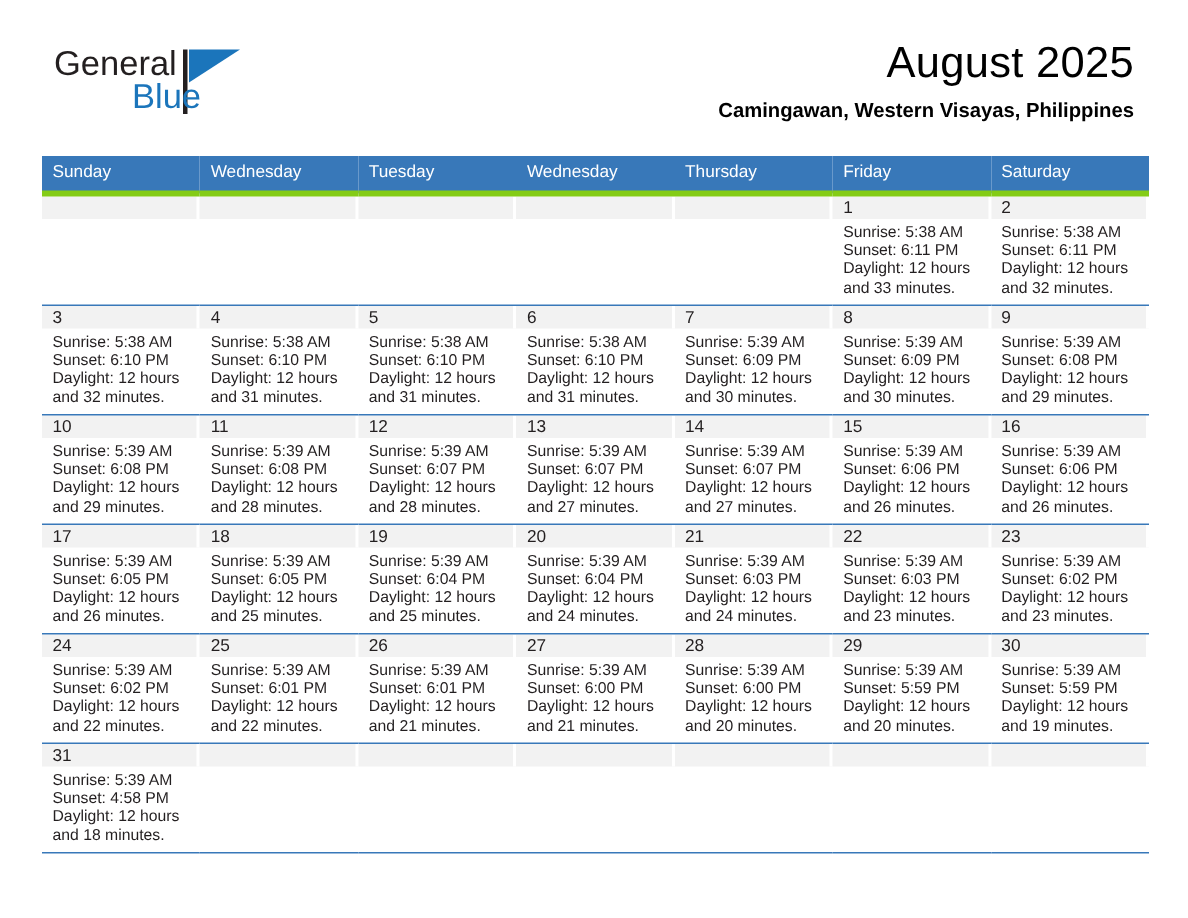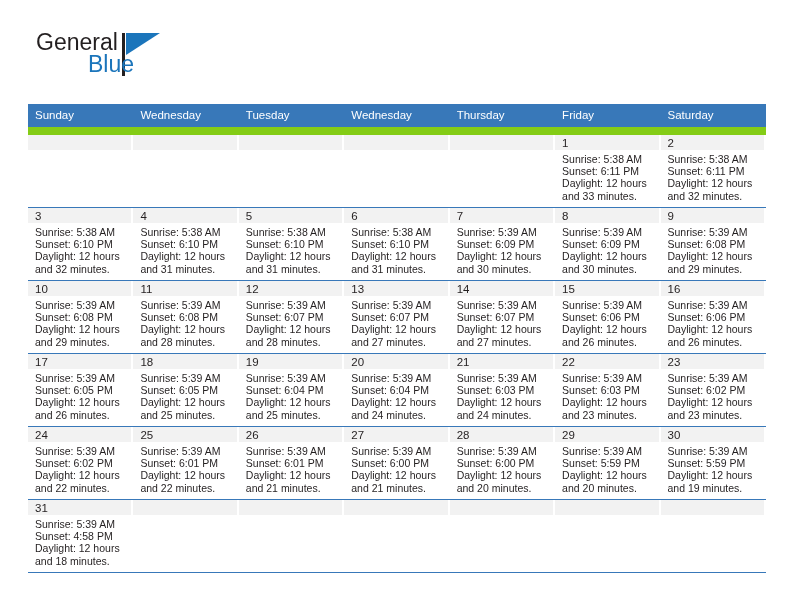--- a/index.html
+++ b/index.html
@@ -99,21 +99,21 @@
   .calendar col { width: 105.43px; }
 
   .calendar thead th {
     background: #3878b9;
     color: #ffffff;
     font-size: 11.5px;
     font-weight: normal;
     text-align: left;
     padding: 5px 0 6px 7px;
     border: none;
-    border-bottom: 8px solid #84cc16;
+    border-bottom: 4px solid #84cc16;
     height: 12px;
     vertical-align: middle;
   }
 
   .calendar tbody td {
     vertical-align: top;
     padding: 0;
     border: none;
     border-bottom: 1px solid #3878b9;
     background: #ffffff;
@@ -150,20 +150,24 @@
 
 <div class="page-header">
 
   <div class="logo">
     <span class="logo-general">General</span>
     <span class="logo-bar"></span>
     <span class="logo-triangle"></span>
     <span class="logo-blue">Blue</span>
   </div>
 
+  <div class="title-block">
+    <div class="cal-title">August 2025</div>
+    <div class="cal-subtitle">Camingawan, Western Visayas, Philippines</div>
+  </div>
 
 </div>
 
 <table class="calendar">
   <colgroup>
     <col>
       <col>
       <col>
       <col>
       <col>

